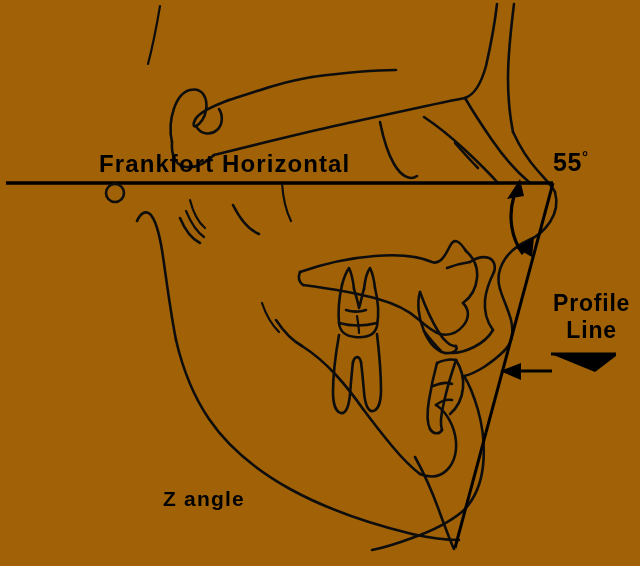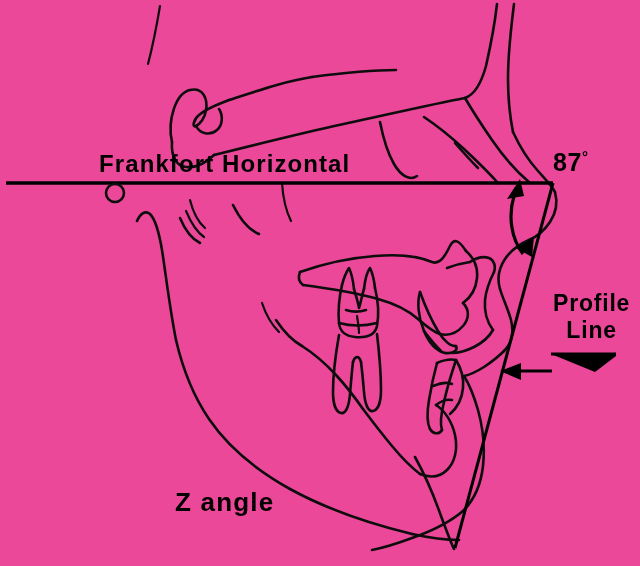--- a/index.html
+++ b/index.html
@@ -7,21 +7,21 @@
     padding: 0;
     background: #ffffff;
   }
   body {
     font-family: "Liberation Sans", sans-serif;
   }
   #canvas {
     position: relative;
     width: 640px;
     height: 566px;
-    background: #ec4899;
+    background: #a16207;
     overflow: hidden;
   }
   #ceph-svg {
     position: absolute;
     top: 0;
     left: 0;
     width: 640px;
     height: 566px;
   }
   .trace {
@@ -99,23 +99,22 @@
     left: 553px;
     top: 290px;
     font-size: 23px;
     line-height: 1.16;
     letter-spacing: 0.8px;
     text-align: center;
   }
   #label-zangle {
     left: 163px;
     top: 487px;
-    font-size: 26px;
+    font-size: 21px;
     letter-spacing: 1.2px;
-    margin-left: 12px;
   }
 </style>
 </head>
 <body>
 
 <div id="canvas">
 
   <svg id="ceph-svg" viewBox="0 0 640 566">
 
     <g>
@@ -233,19 +232,19 @@
       <line class="pointer-line" x1="552" y1="371" x2="514" y2="371"></line>
       <line class="pointer-line" x1="616" y1="354" x2="551" y2="354"></line>
       <polygon class="arrow-fill" points="616,354 551,354 595,372 616,356"></polygon>
       <polygon class="arrow-fill" points="500,371 521,363 521,380"></polygon>
     </g>
 
   </svg>
 
   <div class="lbl" id="label-frankfort">Frankfort Horizontal</div>
 
-  <div class="lbl" id="label-angle"><span>87</span><span class="deg">°</span></div>
+  <div class="lbl" id="label-angle"><span>55</span><span class="deg">°</span></div>
 
   <div class="lbl" id="label-profile"><span>Profile</span><br><span>Line</span></div>
 
   <div class="lbl" id="label-zangle">Z angle</div>
 
 </div>
 
 </body></html>

